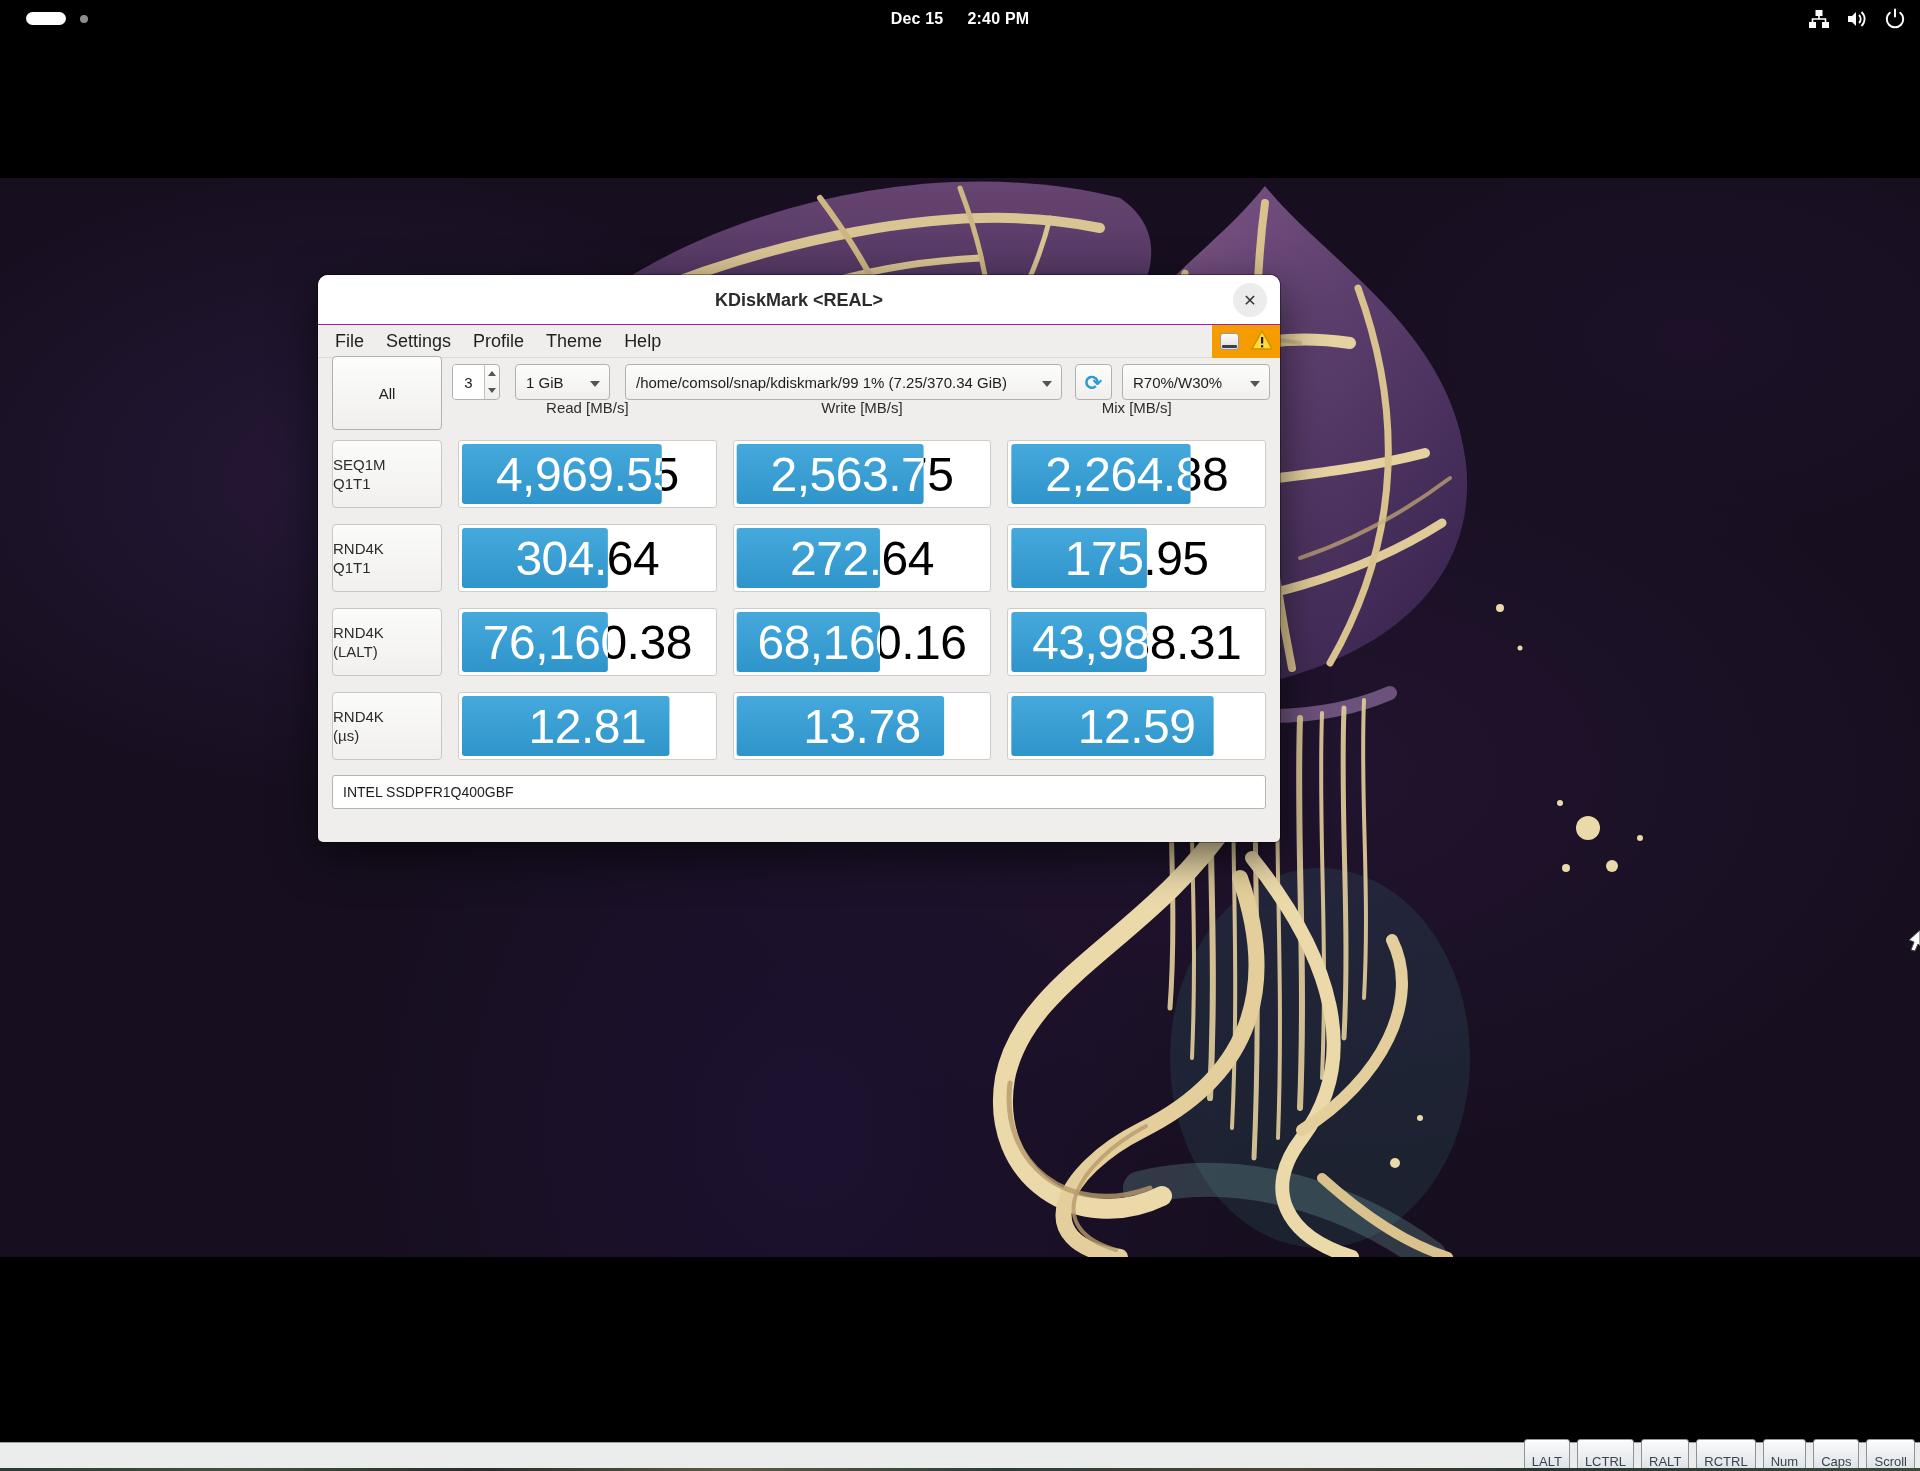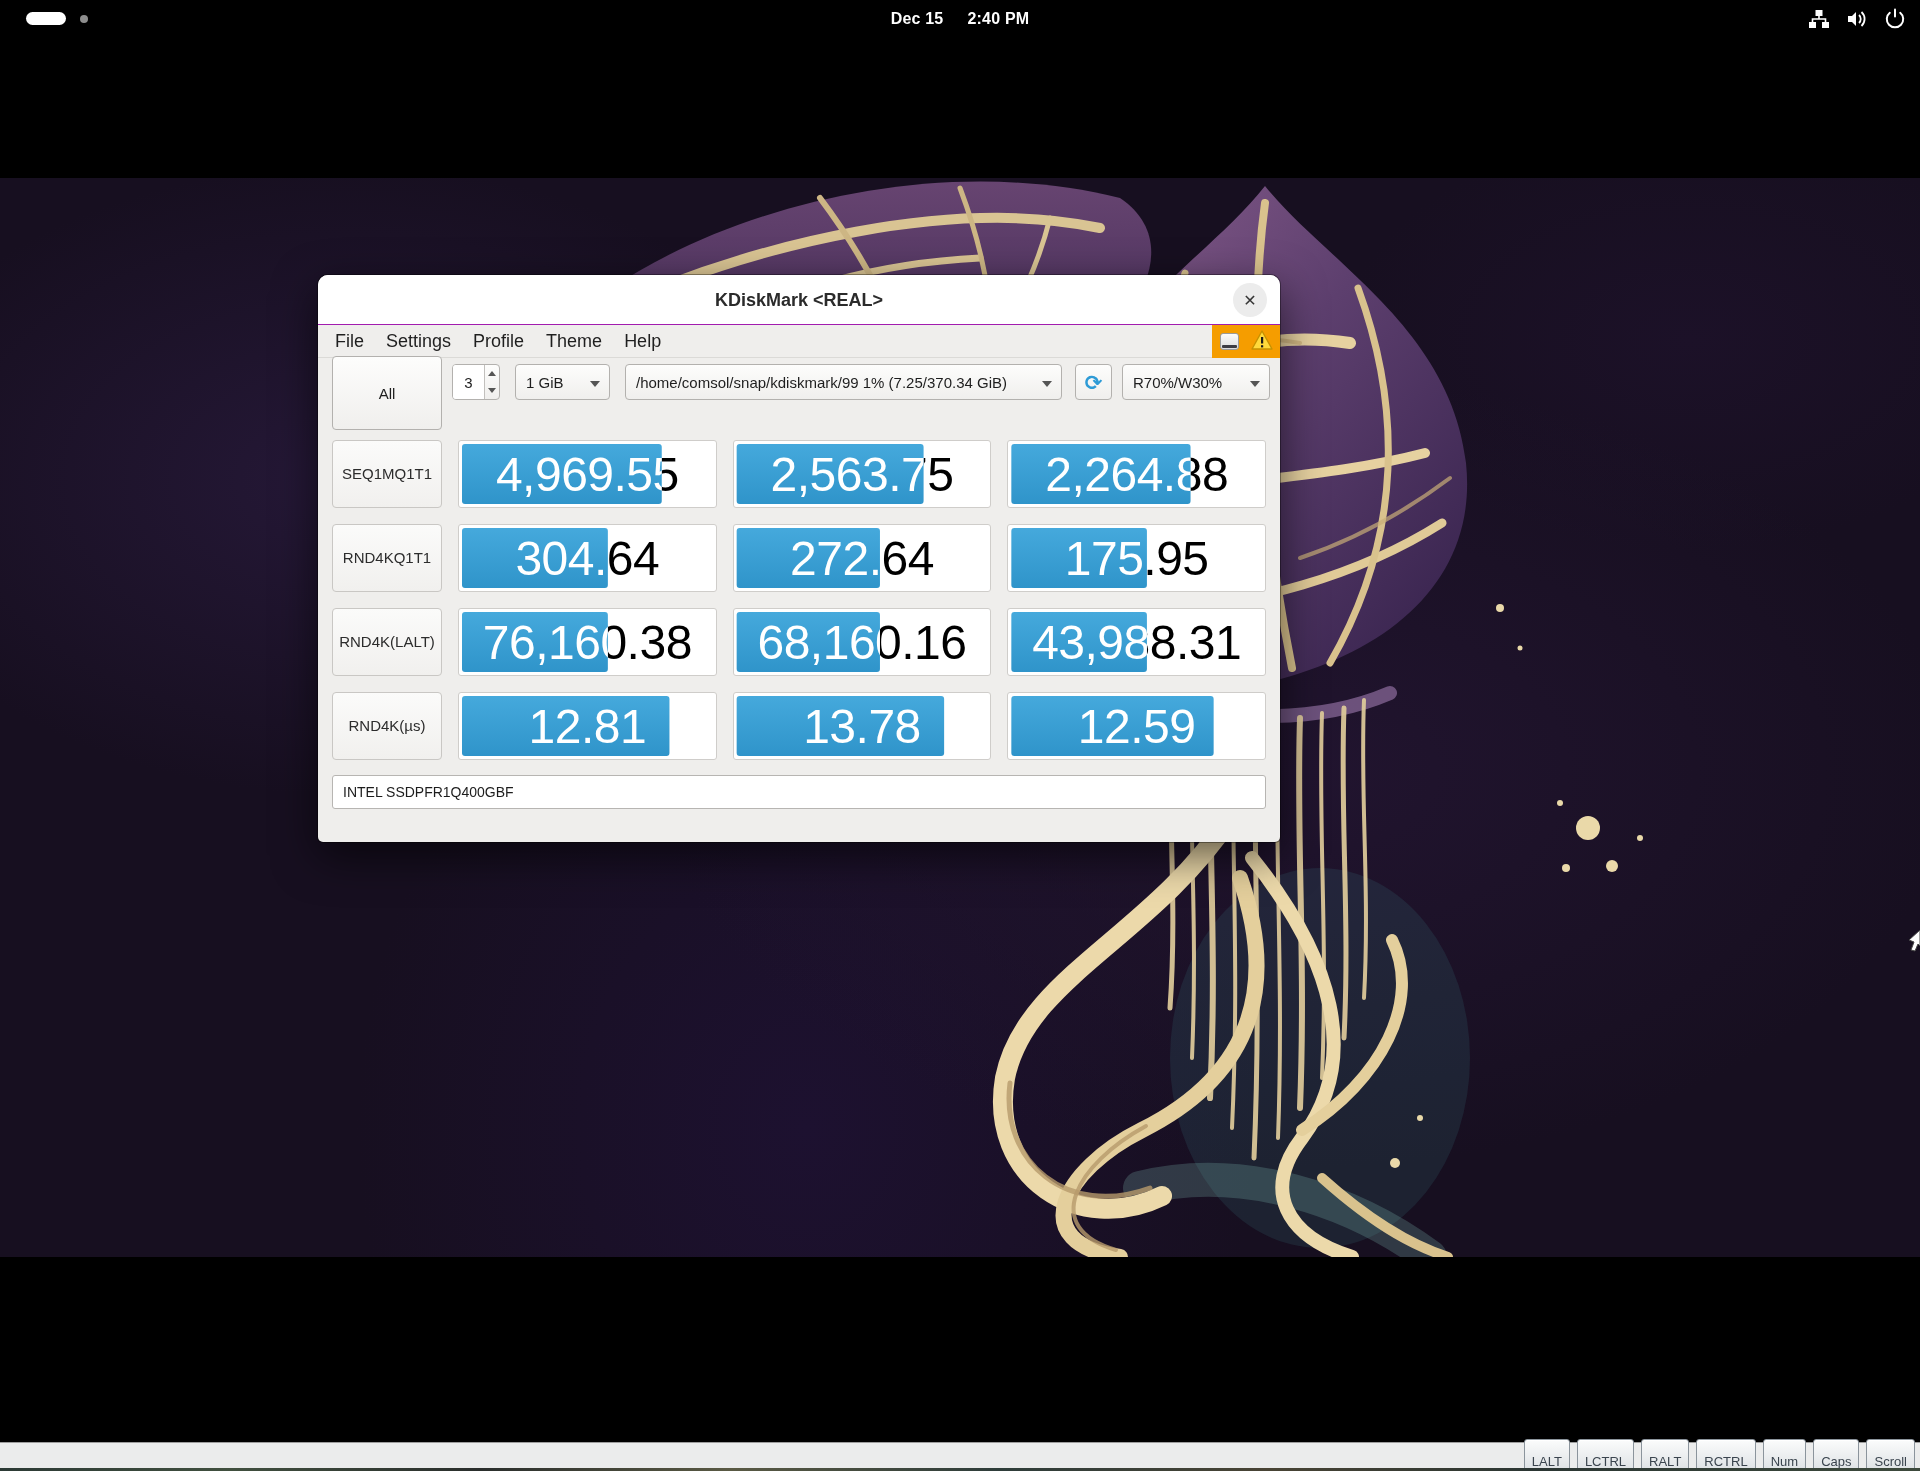--- a/index.html
+++ b/index.html
@@ -67,21 +67,21 @@
   .sel-mix  { left:804px; top:89px; width:148px; }
   .refresh-btn { position:absolute; left:757px; top:89px; width:37px; height:36px; display:flex; align-items:center; justify-content:center; cursor:pointer; }
   .refresh-btn span { color:#2e9bd6; font-size:21px; font-weight:bold; line-height:1; }
 
   .headers { position:absolute; left:14px; top:124px; width:934px; display:grid; grid-template-columns:110px 1fr 1fr 1fr; gap:16px; }
   .headers div { text-align:center; font-size:15px; color:#2d2d2d; }
 
   .rows-grid { position:absolute; left:14px; top:165px; width:934px; display:grid;
     grid-template-columns:110px 1fr 1fr 1fr; grid-auto-rows:68px; gap:16px; }
   .rowlabel { background:linear-gradient(#fbfbfa,#f1f0ee); border:1px solid #c9c7c4; border-radius:4px;
-    display:flex; flex-direction:row; align-items:center; justify-content:center; font-size:15px; color:#2c2c2c; line-height:1.3; cursor:pointer; }
+    display:flex; flex-direction:column; justify-content:center; font-size:15px; color:#2c2c2c; line-height:1.3; cursor:pointer; }
   .cell { position:relative; background:#fff; border:1px solid #cfcdca; border-radius:3px; overflow:hidden; }
   .cell .num { position:absolute; inset:0; display:flex; align-items:center; justify-content:center;
     font-size:48px; color:#000; letter-spacing:-.5px; }
   .cell .bar { position:absolute; inset:0; background:linear-gradient(#46aadd,#2e93c9);
     clip-path:inset(3px calc(100% - var(--fill,50%)) 3px 3px round 3px); }
   .cell .bar .num { color:#fff; }
 
   .drive-field { position:absolute; left:14px; top:500px; width:934px; height:34px; background:#fff;
     border:1px solid #b7b5b2; border-radius:3px; display:flex; align-items:center; padding-left:10px;
     font-size:14px; color:#1c1c1c; }
@@ -256,20 +256,26 @@
           </div>
       </div>
     </div>
     <div class="select sel-size">1 GiB</div>
     <div class="select sel-path">/home/comsol/snap/kdiskmark/99 1% (7.25/370.34 GiB)</div>
     <div class="btn refresh-btn">
       <span>⟳</span>
     </div>
     <div class="select sel-mix">R70%/W30%</div>
 
+    <div class="headers">
+      <div></div>
+      <div>Read [MB/s]</div>
+      <div>Write [MB/s]</div>
+      <div>Mix [MB/s]</div>
+    </div>
 
     <div class="rows-grid">
 
       <div class="rowlabel">
         <span>SEQ1M</span>
         <span>Q1T1</span>
       </div>
       <div class="cell" style="--fill: 79%;">
         <span class="num">4,969.55</span>
         <div class="bar">

